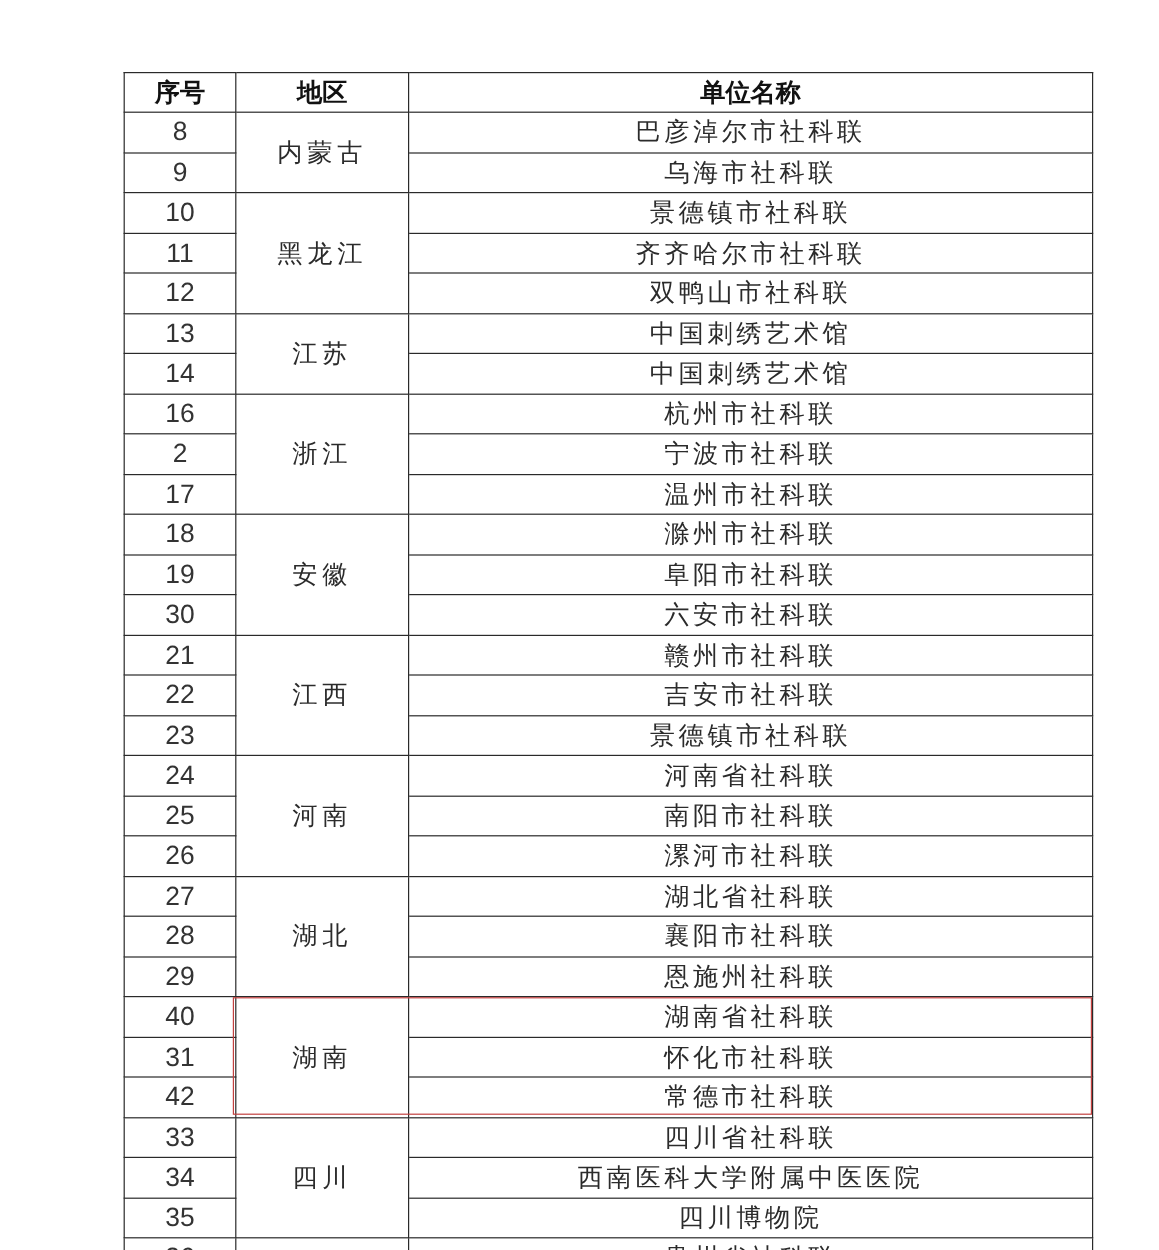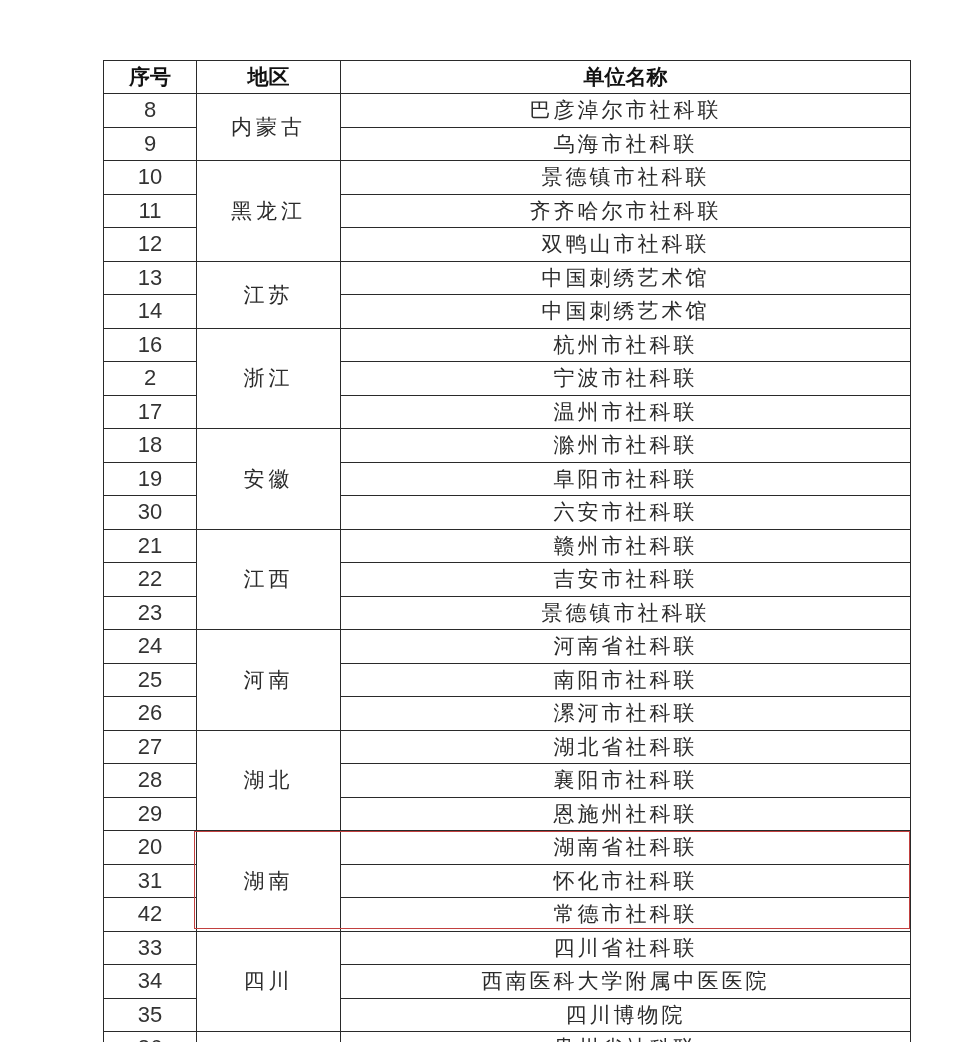--- a/index.html
+++ b/index.html
@@ -131,21 +131,21 @@
     <tr>
       <td class="num">28</td>
       <td>襄阳市社科联</td>
     </tr>
     <tr>
       <td class="num">29</td>
       <td>恩施州社科联</td>
     </tr>
 
     <tr>
-      <td class="num">20</td>
+      <td class="num">40</td>
       <td class="region" rowspan="3">湖南</td>
       <td>湖南省社科联</td>
     </tr>
     <tr>
       <td class="num">31</td>
       <td>怀化市社科联</td>
     </tr>
     <tr>
       <td class="num">42</td>
       <td>常德市社科联</td>

